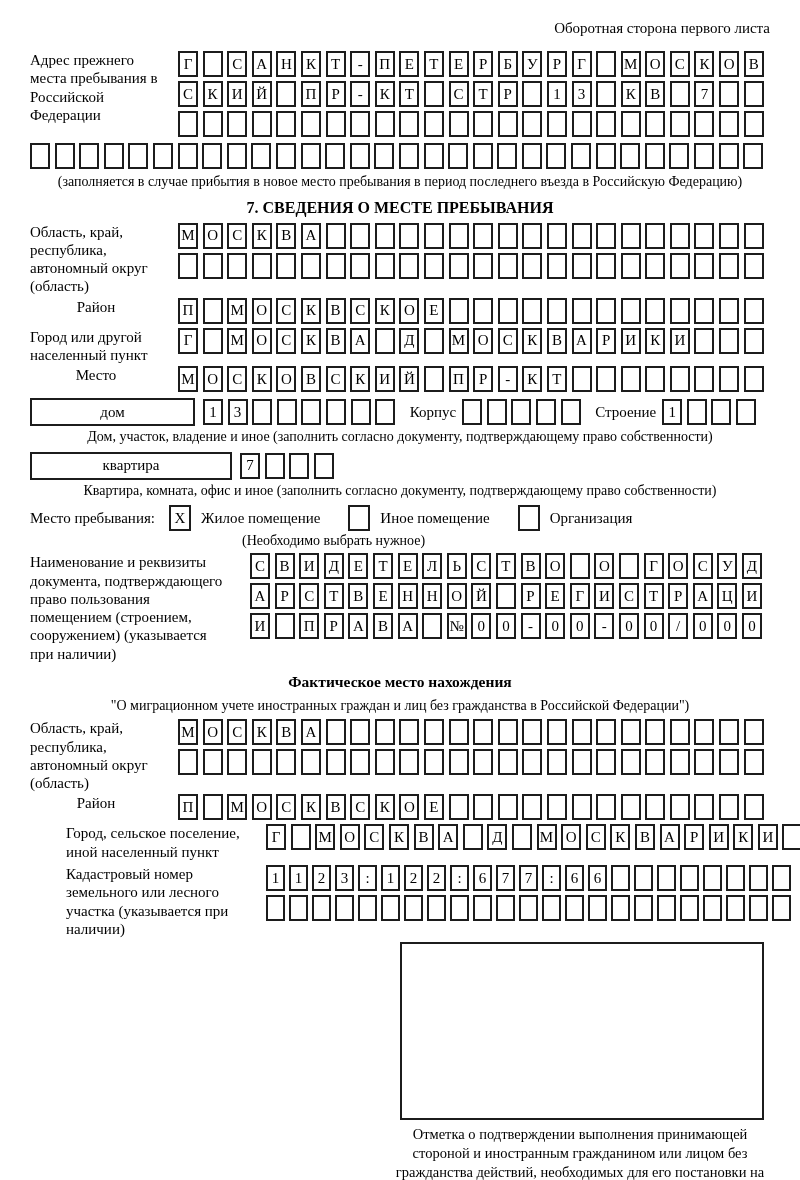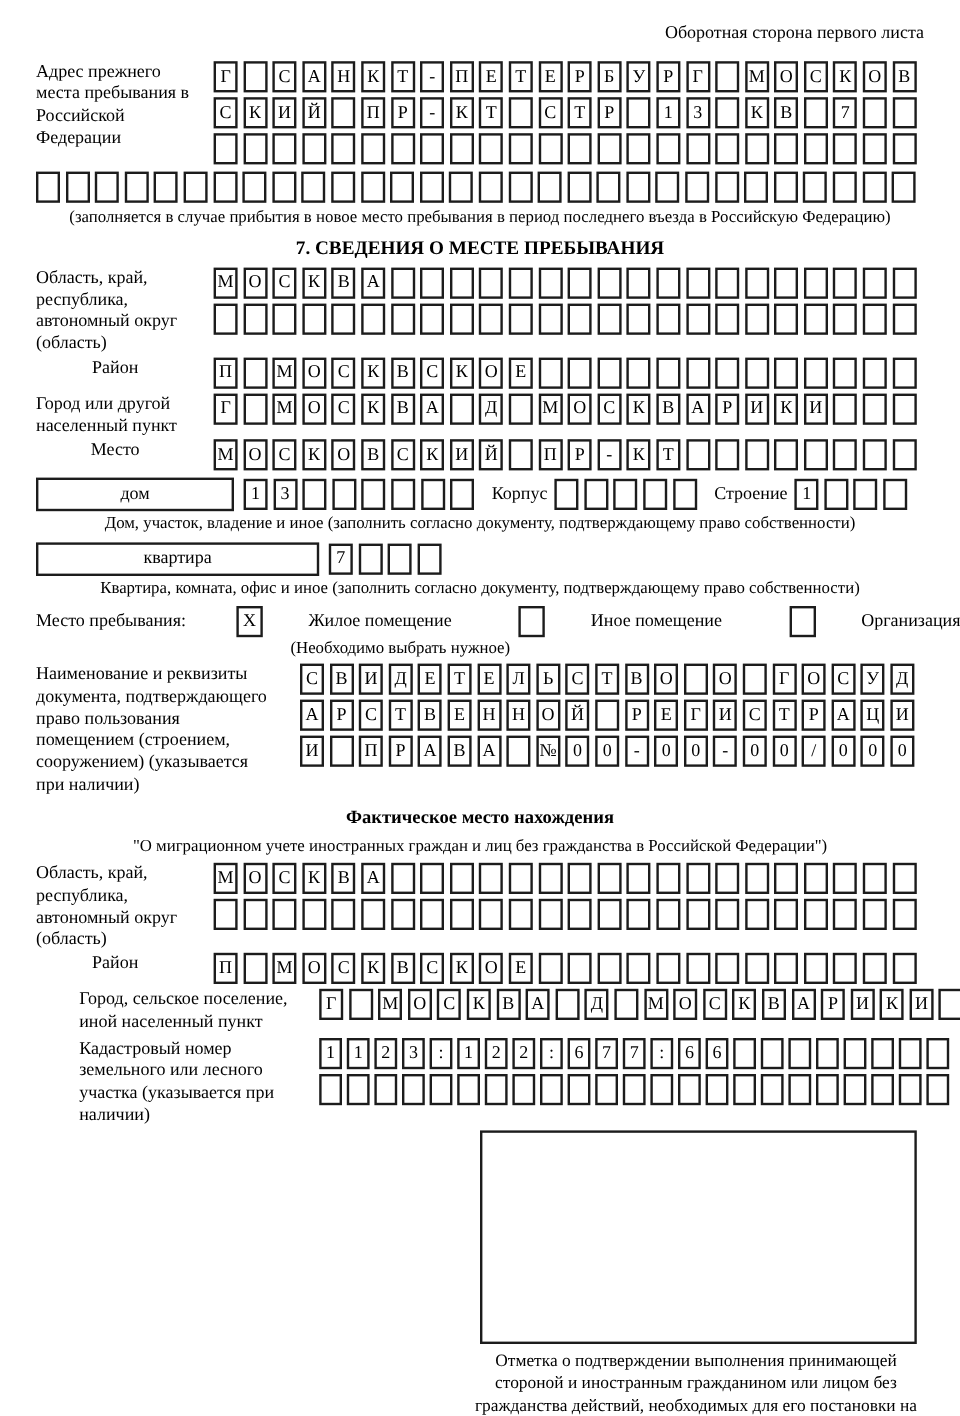--- a/index.html
+++ b/index.html
@@ -26,28 +26,28 @@
   .caption{font-size:14px;line-height:1.25;}
   .center{text-align:center;}
   .mt2{margin-top:2px;text-align:center;} .mt4{margin-top:4px;} .mt6{margin-top:6px;}
   h2.sec-title{font-size:16px;font-weight:bold;text-align:center;margin:8px 0 6px 0;}
   h3.sec-title{font-size:15.5px;font-weight:bold;text-align:center;margin:10px 0 6px 0;}
   .widebox{
     border:2px solid #1c1c1c;height:28px;box-sizing:border-box;flex:none;
     display:flex;align-items:center;justify-content:center;background:#fff;
   }
   .widebox.house{width:165px;margin-right:8px;}
-  .widebox.apt{width:236px;margin-right:8px;}
+  .widebox.apt{width:202px;margin-right:8px;}
   .inline-row{display:flex;align-items:center;}
   .inline-label{white-space:nowrap;padding:0 6px 0 10px;}
   .checkbox{
     flex:none;width:22px;height:26px;border:2px solid #1c1c1c;box-sizing:border-box;
     display:flex;align-items:center;justify-content:center;font-size:15px;margin:0 10px;
   }
-  .stay-row{display:flex;align-items:center;margin-top:6px;gap:28px;}
+  .stay-row{display:flex;align-items:center;margin-top:6px;}
   .stay-label{white-space:nowrap;margin-right:4px;}
   .opt-label{white-space:nowrap;margin-right:18px;}
   .hint{font-size:14px;margin:2px 0 2px 212px;}
   .sub-caption{font-size:14px;line-height:1.3;text-align:center;}
   .mark-box{margin:4px 0 0 370px;width:364px;height:178px;border:2px solid #1c1c1c;box-sizing:border-box;background:#fff;}
   .mark-caption{margin:5px 0 0 360px;width:380px;text-align:center;font-size:14.5px;line-height:1.3;}
 </style>
 </head>
 <body>
 

